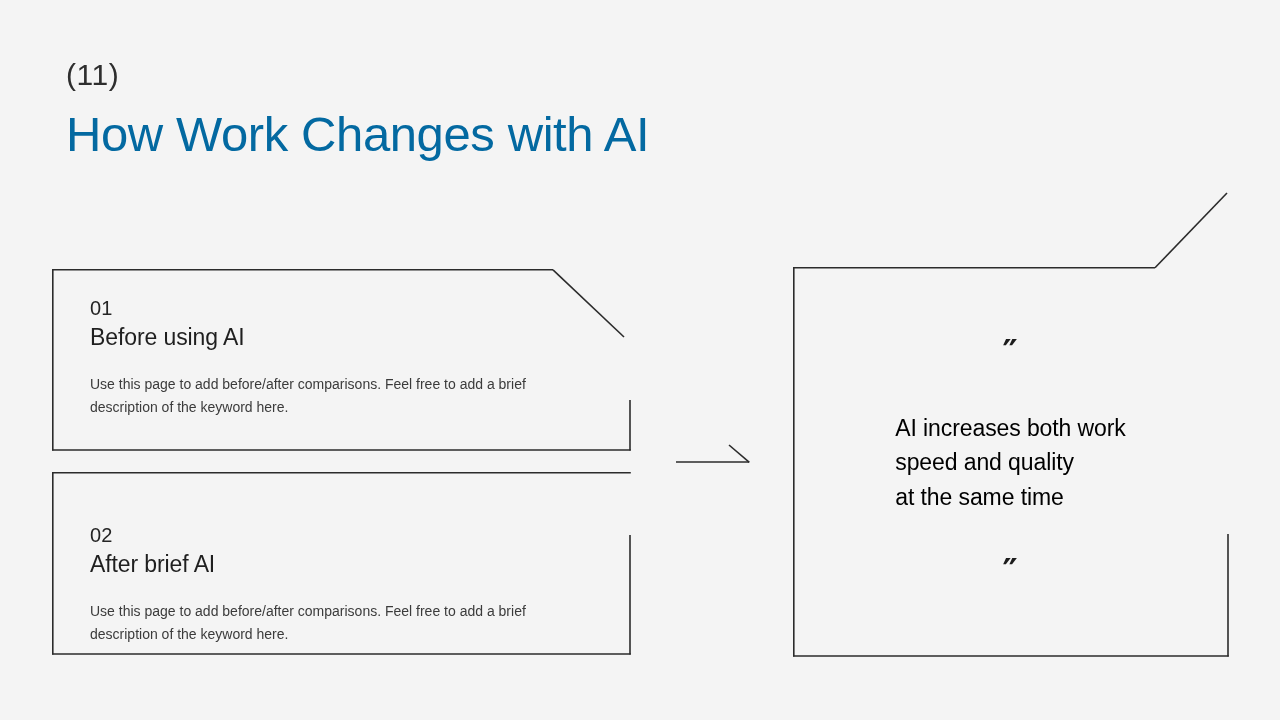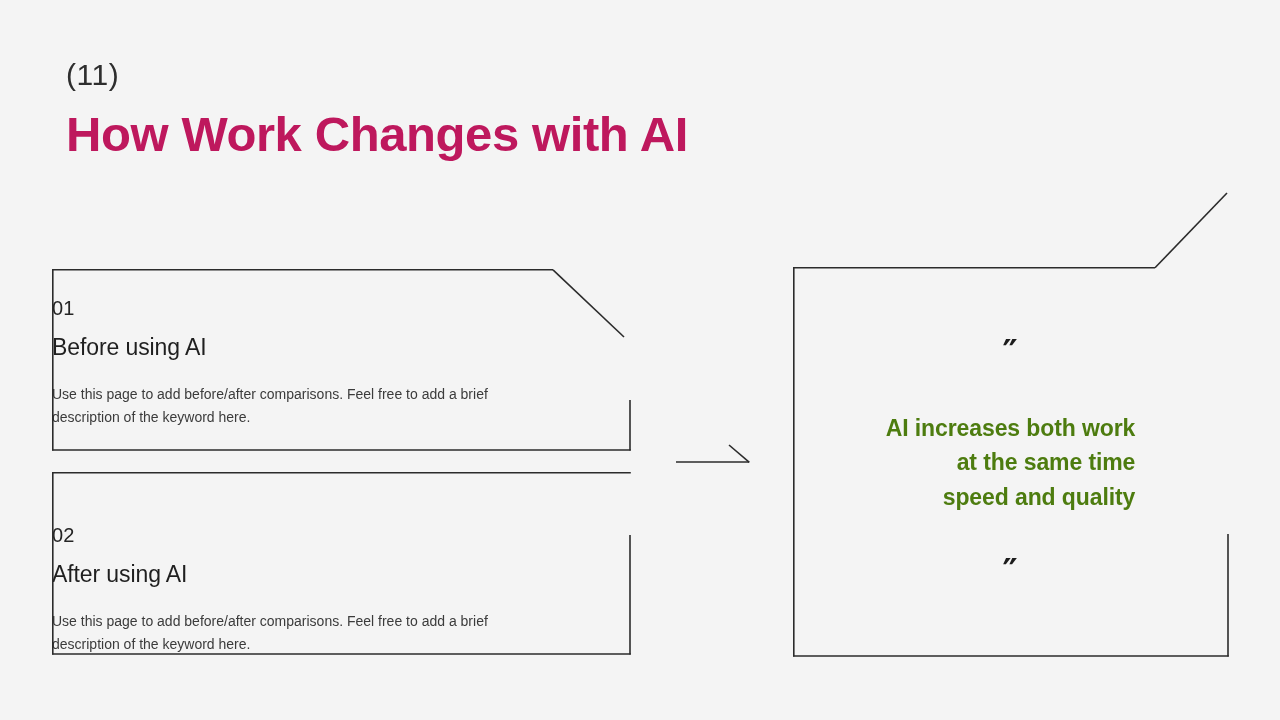--- a/index.html
+++ b/index.html
@@ -32,23 +32,23 @@
   }
   #slide-number {
     font-size: 30px;
     font-weight: 300;
     letter-spacing: 0.5px;
     color: #2e2e2e;
     line-height: 1.1;
   }
   #slide-title {
     font-size: 49px;
-    font-weight: 700;
+    font-weight: 400;
     letter-spacing: -0.4px;
-    color: #be185d;
+    color: #0369a1;
     line-height: 1.22;
     margin-top: 14px;
     white-space: nowrap;
   }
 
   
   #lineart {
     position: absolute;
     left: 0; top: 0;
     width: 1280px;
@@ -58,39 +58,40 @@
   #lineart line, #lineart polyline, #lineart path {
     stroke: #2b2b2b;
     stroke-width: 1.6;
     fill: none;
   }
 
   
   .card {
     position: absolute;
     box-sizing: border-box;
+    padding-left: 38px;
     padding-top: 26px;
   }
   #card-01 { left: 52px; top: 269px; width: 578px; height: 182px; }
   #card-02 { left: 52px; top: 496px; width: 578px; height: 182px; }
 
   .card-index {
     font-size: 20px;
     font-weight: 400;
     color: #252525;
     line-height: 1.35;
     letter-spacing: 0.2px;
   }
   .card-heading {
     font-size: 23px;
     font-weight: 400;
     color: #1f1f1f;
     line-height: 1.35;
     letter-spacing: -0.1px;
-    margin-top: 10px;
+    margin-top: 0;
   }
   .card-body {
     font-size: 14px;
     font-weight: 300;
     color: #3b3b3b;
     line-height: 1.66;
     margin-top: 20px;
     width: 500px;
   }
 
@@ -112,24 +113,24 @@
     font-weight: 700;
     color: #1c1c1c;
     line-height: 1;
     letter-spacing: 1px;
     font-family: "DejaVu Sans", sans-serif;
   }
   #quote-mark-open { margin-bottom: 42px; }
   #quote-mark-close { margin-top: 40px; }
   #quote-text {
     font-size: 23px;
-    font-weight: 700;
-    color: #4d7c0f;
+    font-weight: 400;
+    color: #000000;
     line-height: 1.50;
-    text-align: right;
+    text-align: left;
     letter-spacing: -0.1px;
   }
 </style>
 </head>
 <body>
 
 <div id="slide">
 
   <div id="header">
     <div id="slide-number">(11)</div>
@@ -137,30 +138,30 @@
   </div>
 
   <div class="card" id="card-01">
     <div class="card-index">01</div>
     <div class="card-heading">Before using AI</div>
     <div class="card-body">Use this page to add before/after comparisons. Feel free to add a brief description of the keyword here.</div>
   </div>
 
   <div class="card" id="card-02">
     <div class="card-index">02</div>
-    <div class="card-heading">After using AI</div>
+    <div class="card-heading">After brief AI</div>
     <div class="card-body">Use this page to add before/after comparisons. Feel free to add a brief description of the keyword here.</div>
   </div>
 
   <div id="quote-panel">
     <div class="quote-mark" id="quote-mark-open">″</div>
     <div id="quote-text">
       <div>AI increases both work</div>
+      <div>speed and quality</div>
       <div>at the same time</div>
-      <div>speed and quality</div>
     </div>
     <div class="quote-mark" id="quote-mark-close">″</div>
   </div>
 
   <svg id="lineart" viewBox="0 0 1280 720">
 
     <g>
       <line x1="52.8" y1="269" x2="52.8" y2="450.4"></line>
       <line x1="52" y1="269.8" x2="553" y2="269.8"></line>
       <line x1="553" y1="269.8" x2="624" y2="337"></line>

